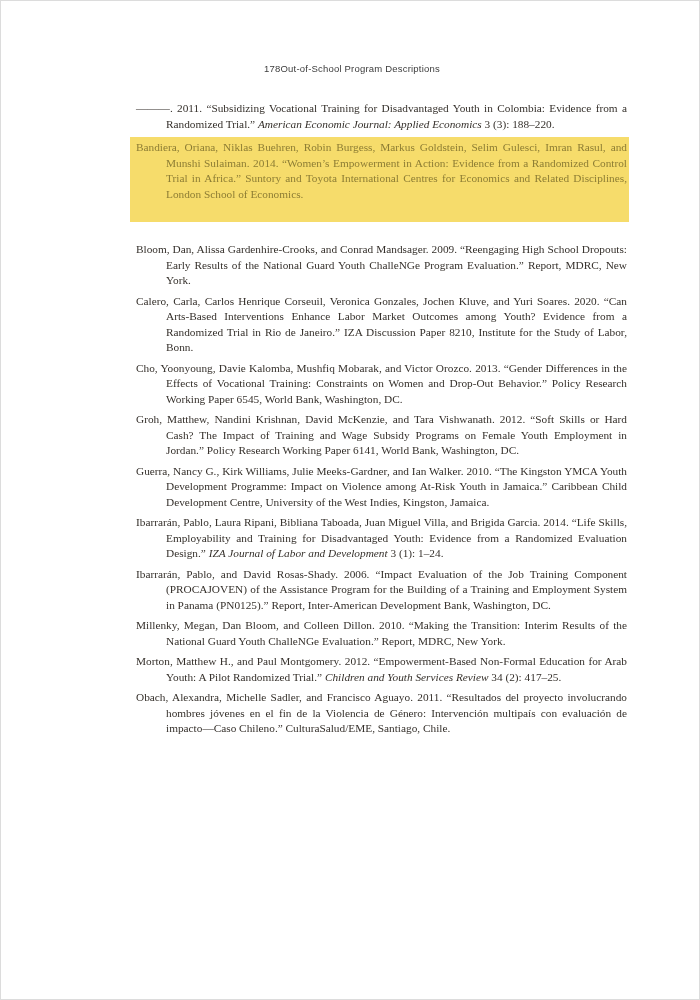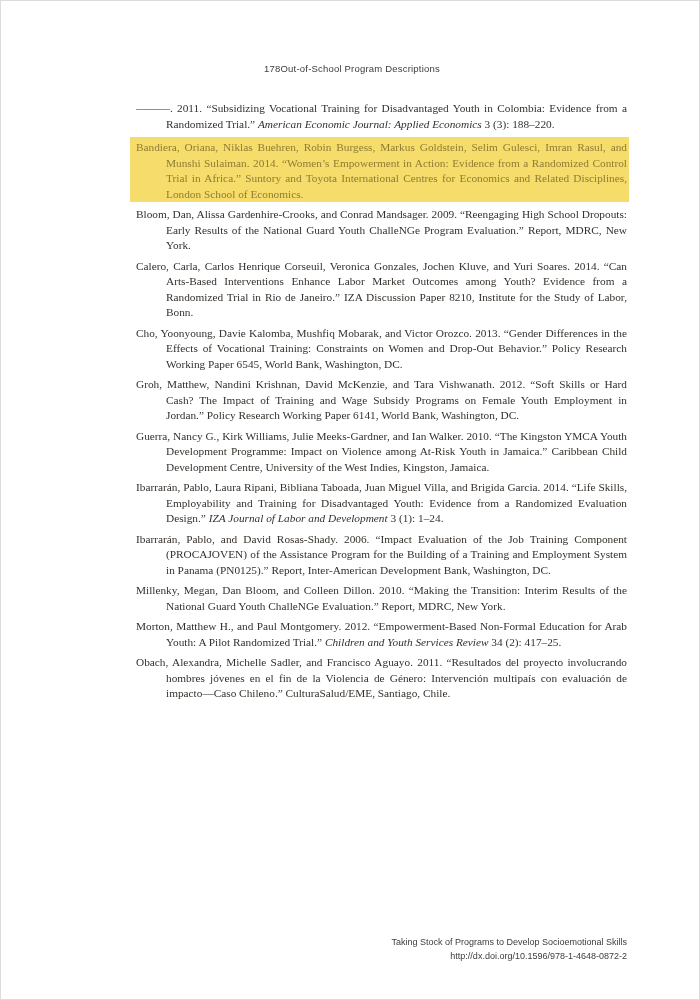--- a/index.html
+++ b/index.html
@@ -36,22 +36,22 @@
   }
   .ref {
     margin: 0 0 5px 0;
     padding-left: 30px;
     padding-right: 2px;
     text-indent: -30px;
   }
   .ref.highlight {
     background: var(--hl-bg);
     color: var(--hl-tx);
-    margin: 1px 0 5px -6px;
-    padding: 3px 2px 0 36px;
+    margin: 1px 0 20px -6px;
+    padding: 3px 2px 20px 36px;
   }
   .ref .it { font-style: italic; }
   .footer {
     position: absolute;
     right: 73px; bottom: 37px;
     text-align: right;
     font-family: "Liberation Sans", "DejaVu Sans", sans-serif;
     font-size: 9px;
     line-height: 14px;
     color: #3c3c3c;
@@ -64,29 +64,25 @@
 
   <div class="header">
     <span>178</span>
     <span>Out-of-School Program Descriptions</span>
   </div>
 
   <div class="refs">
       <p class="ref"><span>———. 2011. “Subsidizing Vocational Training for Disadvantaged Youth in Colombia: Evidence from a Randomized Trial.” </span><span class="it">American Economic Journal: Applied Economics</span><span> 3 (3): 188–220.</span></p>
       <p class="ref highlight"><span>Bandiera, Oriana, Niklas Buehren, Robin Burgess, Markus Goldstein, Selim Gulesci, Imran Rasul, and Munshi Sulaiman. 2014. “Women’s Empowerment in Action: Evidence from a Randomized Control Trial in Africa.” Suntory and Toyota International Centres for Economics and Related Disciplines, London School of Economics.</span></p>
       <p class="ref"><span>Bloom, Dan, Alissa Gardenhire-Crooks, and Conrad Mandsager. 2009. “Reengaging High School Dropouts: Early Results of the National Guard Youth ChalleNGe Program Evaluation.” Report, MDRC, New York.</span></p>
-      <p class="ref"><span>Calero, Carla, Carlos Henrique Corseuil, Veronica Gonzales, Jochen Kluve, and Yuri Soares. 2014. “Can Arts-Based Interventions Enhance Labor Market Outcomes among Youth? Evidence from a Randomized Trial in Rio de Janeiro.” IZA Discussion Paper 8210, Institute for the Study of Labor, Bonn.</span></p>
+      <p class="ref"><span>Calero, Carla, Carlos Henrique Corseuil, Veronica Gonzales, Jochen Kluve, and Yuri Soares. 2020. “Can Arts-Based Interventions Enhance Labor Market Outcomes among Youth? Evidence from a Randomized Trial in Rio de Janeiro.” IZA Discussion Paper 8210, Institute for the Study of Labor, Bonn.</span></p>
       <p class="ref"><span>Cho, Yoonyoung, Davie Kalomba, Mushfiq Mobarak, and Victor Orozco. 2013. “Gender Differences in the Effects of Vocational Training: Constraints on Women and Drop-Out Behavior.” Policy Research Working Paper 6545, World Bank, Washington, DC.</span></p>
       <p class="ref"><span>Groh, Matthew, Nandini Krishnan, David McKenzie, and Tara Vishwanath. 2012. “Soft Skills or Hard Cash? The Impact of Training and Wage Subsidy Programs on Female Youth Employment in Jordan.” Policy Research Working Paper 6141, World Bank, Washington, DC.</span></p>
       <p class="ref"><span>Guerra, Nancy G., Kirk Williams, Julie Meeks-Gardner, and Ian Walker. 2010. “The Kingston YMCA Youth Development Programme: Impact on Violence among At-Risk Youth in Jamaica.” Caribbean Child Development Centre, University of the West Indies, Kingston, Jamaica.</span></p>
       <p class="ref"><span>Ibarrarán, Pablo, Laura Ripani, Bibliana Taboada, Juan Miguel Villa, and Brigida Garcia. 2014. “Life Skills, Employability and Training for Disadvantaged Youth: Evidence from a Randomized Evaluation Design.” </span><span class="it">IZA Journal of Labor and Development</span><span> 3 (1): 1–24.</span></p>
       <p class="ref"><span>Ibarrarán, Pablo, and David Rosas-Shady. 2006. “Impact Evaluation of the Job Training Component (PROCAJOVEN) of the Assistance Program for the Building of a Training and Employment System in Panama (PN0125).” Report, Inter-American Development Bank, Washington, DC.</span></p>
       <p class="ref"><span>Millenky, Megan, Dan Bloom, and Colleen Dillon. 2010. “Making the Transition: Interim Results of the National Guard Youth ChalleNGe Evaluation.” Report, MDRC, New York.</span></p>
       <p class="ref"><span>Morton, Matthew H., and Paul Montgomery. 2012. “Empowerment-Based Non-Formal Education for Arab Youth: A Pilot Randomized Trial.” </span><span class="it">Children and Youth Services Review</span><span> 34 (2): 417–25.</span></p>
       <p class="ref"><span>Obach, Alexandra, Michelle Sadler, and Francisco Aguayo. 2011. “Resultados del proyecto involucrando hombres jóvenes en el fin de la Violencia de Género: Intervención multipaís con evaluación de impacto—Caso Chileno.” CulturaSalud/EME, Santiago, Chile.</span></p>
     </div>
 
-  <div class="footer">
-    <div>Taking Stock of Programs to Develop Socioemotional Skills</div>
-    <div>http://dx.doi.org/10.1596/978-1-4648-0872-2</div>
-  </div>
 
 </div>
 
 </body></html>

